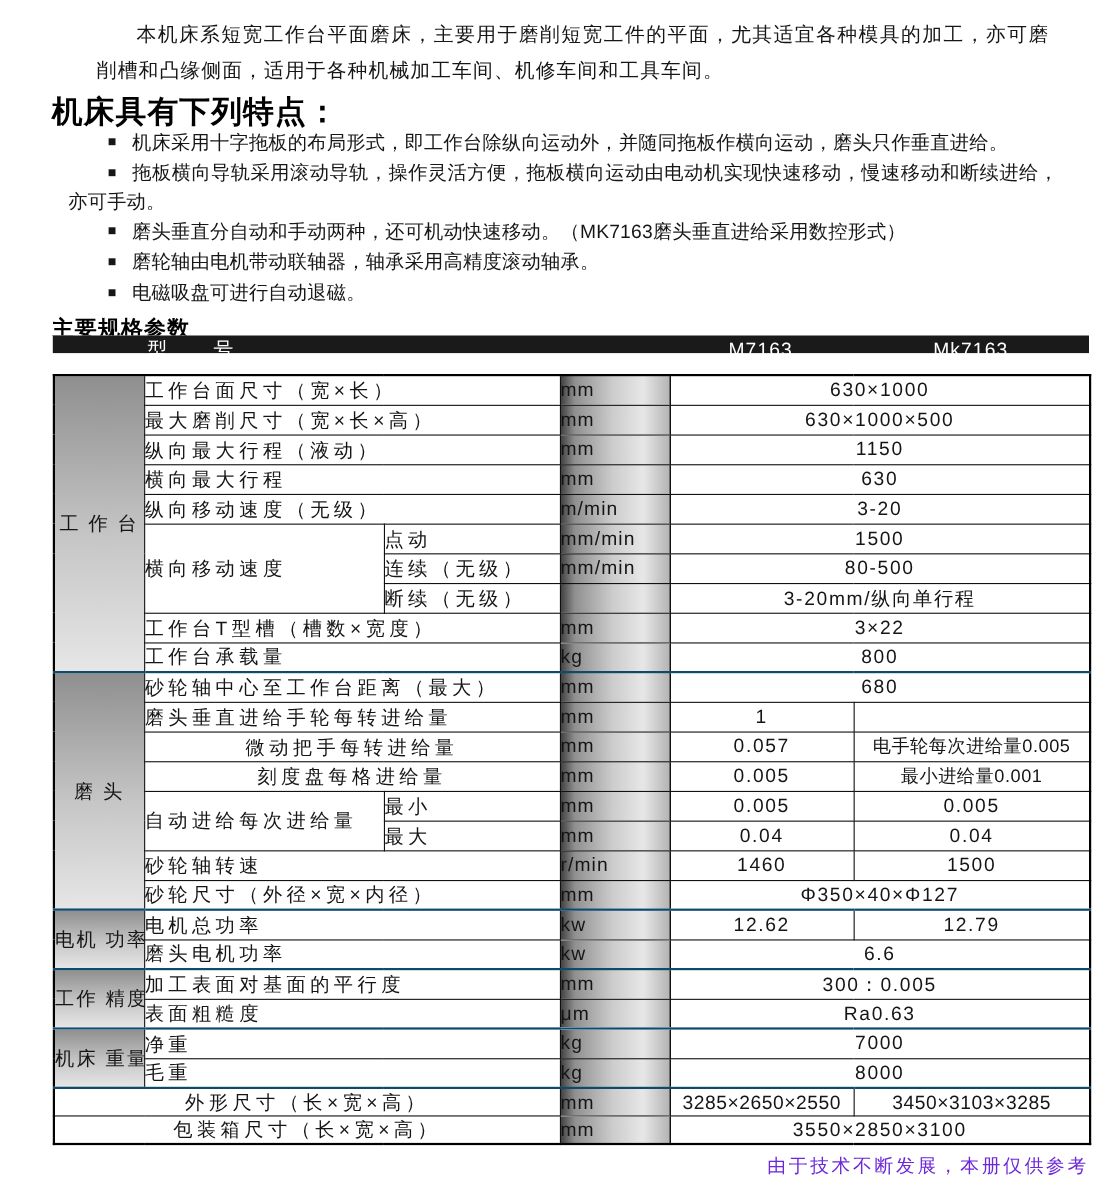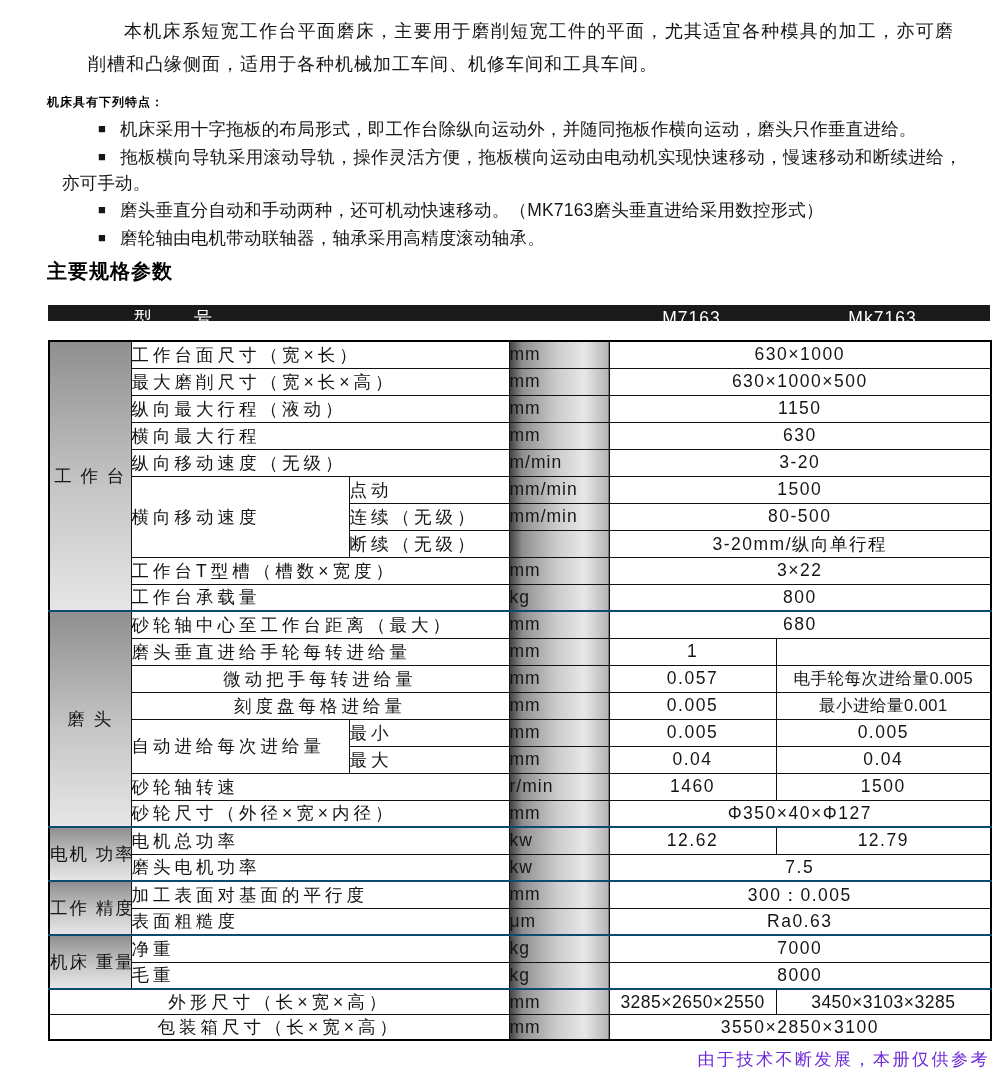--- a/index.html
+++ b/index.html
@@ -6,21 +6,21 @@
   #page{
     position:relative;width:1000px;height:1092px;background:#ffffff;overflow:hidden;
     font-family:"Liberation Sans","DejaVu Sans",sans-serif;color:#1b1b1b;
   }
   .top-section{height:305px;overflow:hidden;}
   .intro{
     margin:0 46px 0 88px;padding-top:15px;text-indent:2em;
     font-size:18px;line-height:33px;letter-spacing:1px;text-align:justify;color:#161616;
   }
   .features-heading{
-    margin:9px 0 0 47px;font-size:12px;font-weight:bold;letter-spacing:1px;color:#000;line-height:24px;
+    margin:9px 0 0 47px;font-size:28px;font-weight:bold;letter-spacing:1px;color:#000;line-height:24px;
   }
   .feature-list{margin-top:3px;}
   .feature-item{
     margin:2px 38px 0 62px;text-indent:36px;
     font-size:17.5px;line-height:25px;letter-spacing:0.2px;text-align:justify;color:#161616;
   }
   .sq{font-size:13px;padding-right:14px;position:relative;top:-2px;}
   .spec-heading{
     margin:8px 2px 0 47px;font-size:20px;font-weight:bold;letter-spacing:1px;color:#000;line-height:22px;
   }
@@ -73,20 +73,21 @@
   <div class="top-section">
     <p class="intro">本机床系短宽工作台平面磨床，主要用于磨削短宽工件的平面，尤其适宜各种模具的加工，亦可磨削槽和凸缘侧面，适用于各种机械加工车间、机修车间和工具车间。</p>
 
     <div class="features-heading">机床具有下列特点：</div>
 
     <div class="feature-list">
       <p class="feature-item"><span class="sq">■</span><span>机床采用十字拖板的布局形式，即工作台除纵向运动外，并随同拖板作横向运动，磨头只作垂直进给。</span></p>
       <p class="feature-item"><span class="sq">■</span><span>拖板横向导轨采用滚动导轨，操作灵活方便，拖板横向运动由电动机实现快速移动，慢速移动和断续进给，亦可手动。</span></p>
       <p class="feature-item"><span class="sq">■</span><span>磨头垂直分自动和手动两种，还可机动快速移动。（MK7163磨头垂直进给采用数控形式）</span></p>
       <p class="feature-item"><span class="sq">■</span><span>磨轮轴由电机带动联轴器，轴承采用高精度滚动轴承。</span></p>
+      <p class="feature-item"><span class="sq">■</span><span>电磁吸盘可进行自动退磁。</span></p>
     </div>
 
     <div class="spec-heading">主要规格参数</div>
   </div>
 
   <div class="model-bar">
     <span class="mlabel">型　　号</span>
     <span class="mcol1">M7163</span>
     <span class="mcol2">Mk7163</span>
   </div>
@@ -210,21 +211,21 @@
         <td class="g g2" rowspan="2">电机
 功率</td>
         <td class="lbl" colspan="2">电机总功率</td>
         <td class="unit">kw</td>
         <td class="val">12.62</td>
         <td class="val">12.79</td>
       </tr>
       <tr>
         <td class="lbl" colspan="2">磨头电机功率</td>
         <td class="unit">kw</td>
-        <td class="val" colspan="2">7.5</td>
+        <td class="val" colspan="2">6.6</td>
       </tr>
 
       <tr class="gsep">
         <td class="g g2" rowspan="2">工作
 精度</td>
         <td class="lbl" colspan="2">加工表面对基面的平行度</td>
         <td class="unit">mm</td>
         <td class="val" colspan="2">300：0.005</td>
       </tr>
       <tr>

